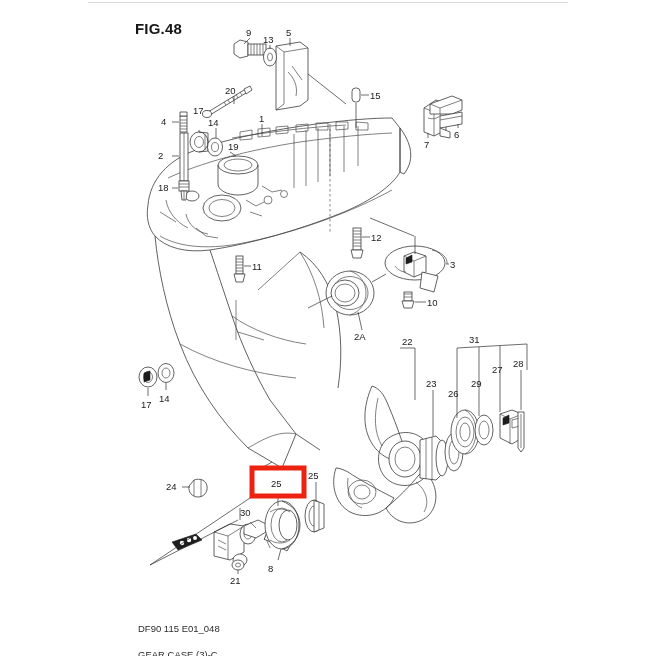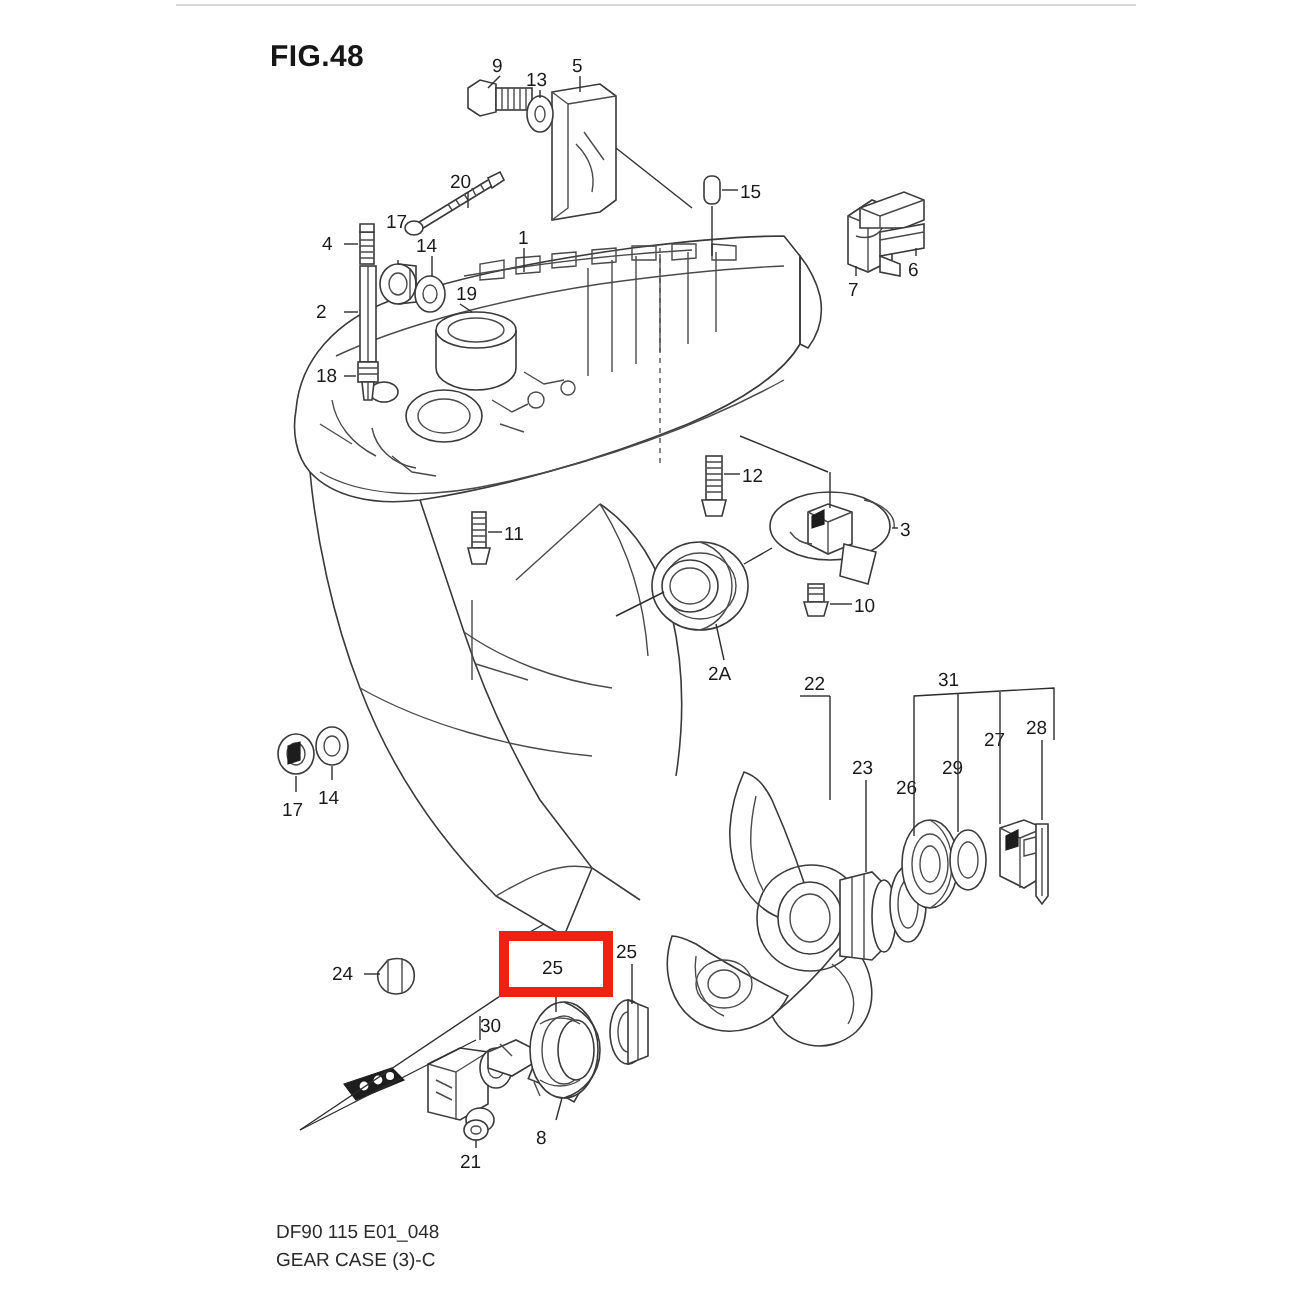--- a/index.html
+++ b/index.html
@@ -1,21 +1,21 @@
 <!DOCTYPE html>
 <html><head>
 <meta charset="utf-8">
 <style>
   html,body{margin:0;padding:0;background:#ffffff;}
   body{width:656px;height:656px;font-family:"Liberation Sans",sans-serif;position:relative;overflow:hidden;}
   #stage{position:absolute;left:0;top:0;width:656px;height:656px;background:#fff;}
   .top-rule{position:absolute;left:88px;top:2px;width:480px;height:1px;background:#d9d9d9;}
   .fig-title{position:absolute;left:135px;top:20px;font-size:15px;font-weight:bold;color:#161616;letter-spacing:.2px;}
   .footer{position:absolute;left:138px;top:610px;font-size:9.5px;color:#2b2b2b;line-height:13.5px;}
-  .footer div{white-space:nowrap;}
+  .footer div{white-space:nowrap;margin-top:12px;}
   svg.diagram{position:absolute;left:0;top:0;width:656px;height:656px;}
   svg.diagram text{font-family:"Liberation Sans",sans-serif;font-size:9.5px;fill:#1a1a1a;}
   .ln{fill:none;stroke:#3a3a3a;stroke-width:.8;}
   .ln2{fill:none;stroke:#4a4a4a;stroke-width:.7;}
   .lead{fill:none;stroke:#2e2e2e;stroke-width:.7;}
   .dash{fill:none;stroke:#555;stroke-width:.7;stroke-dasharray:2.5 2.5;}
   .pt{fill:#fff;stroke:#3a3a3a;stroke-width:.8;}
   .dk{fill:#1d1d1d;stroke:#1d1d1d;stroke-width:.6;}
   .hl{fill:none;stroke-width:5;}
 </style>

